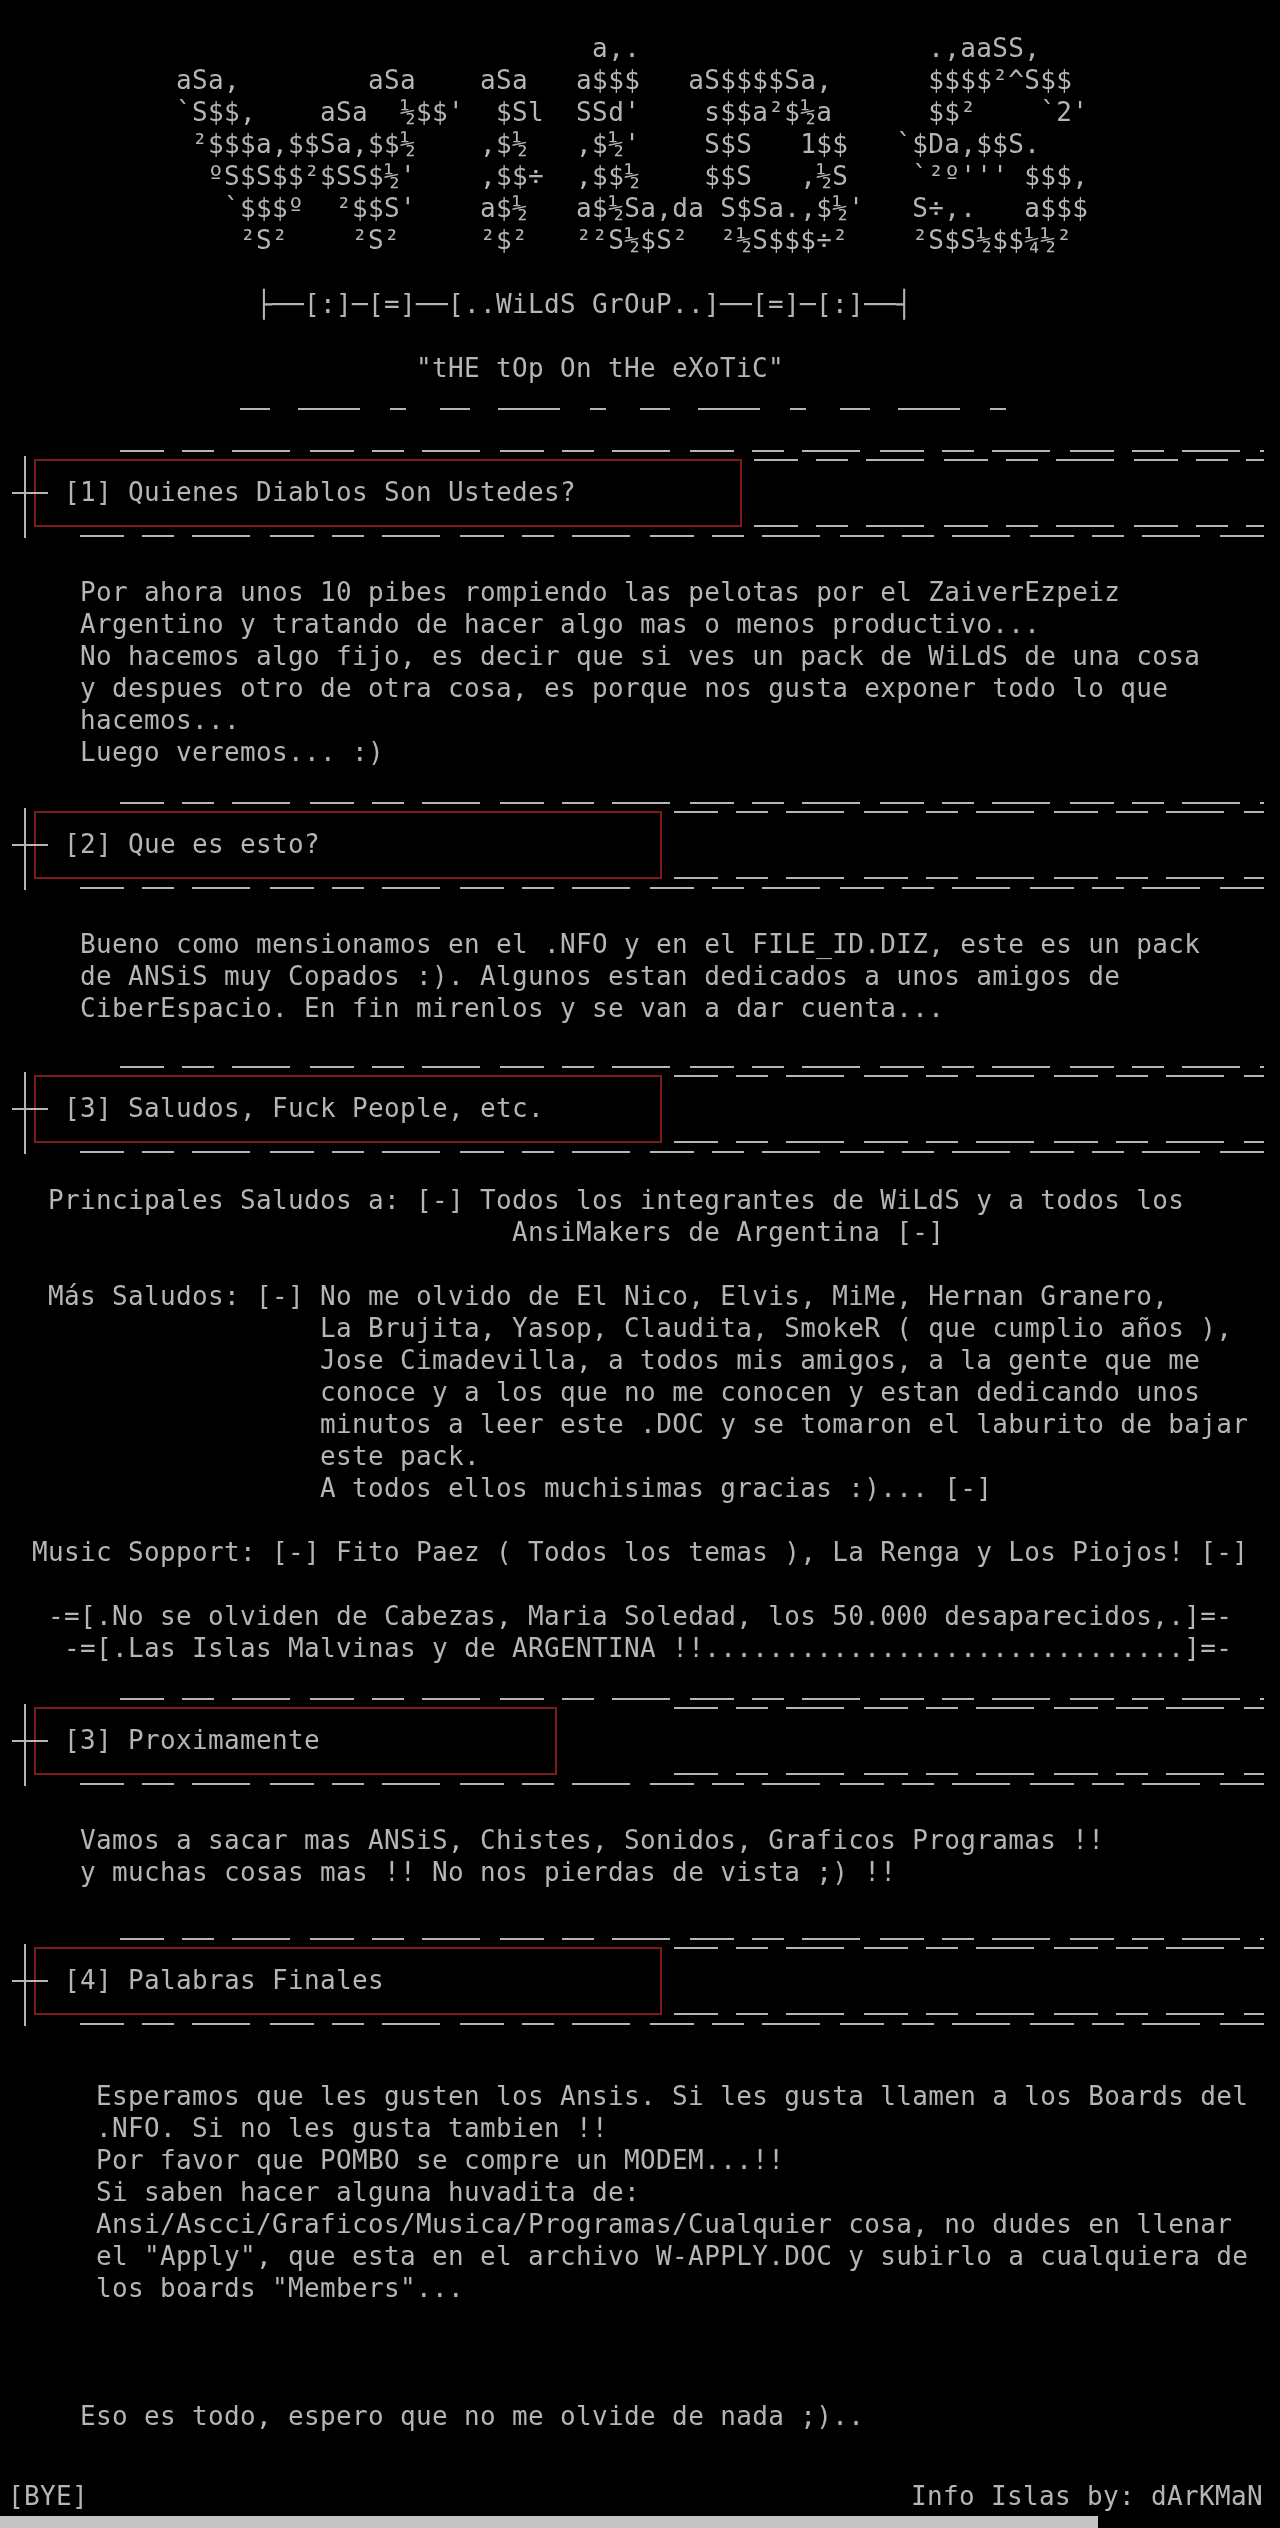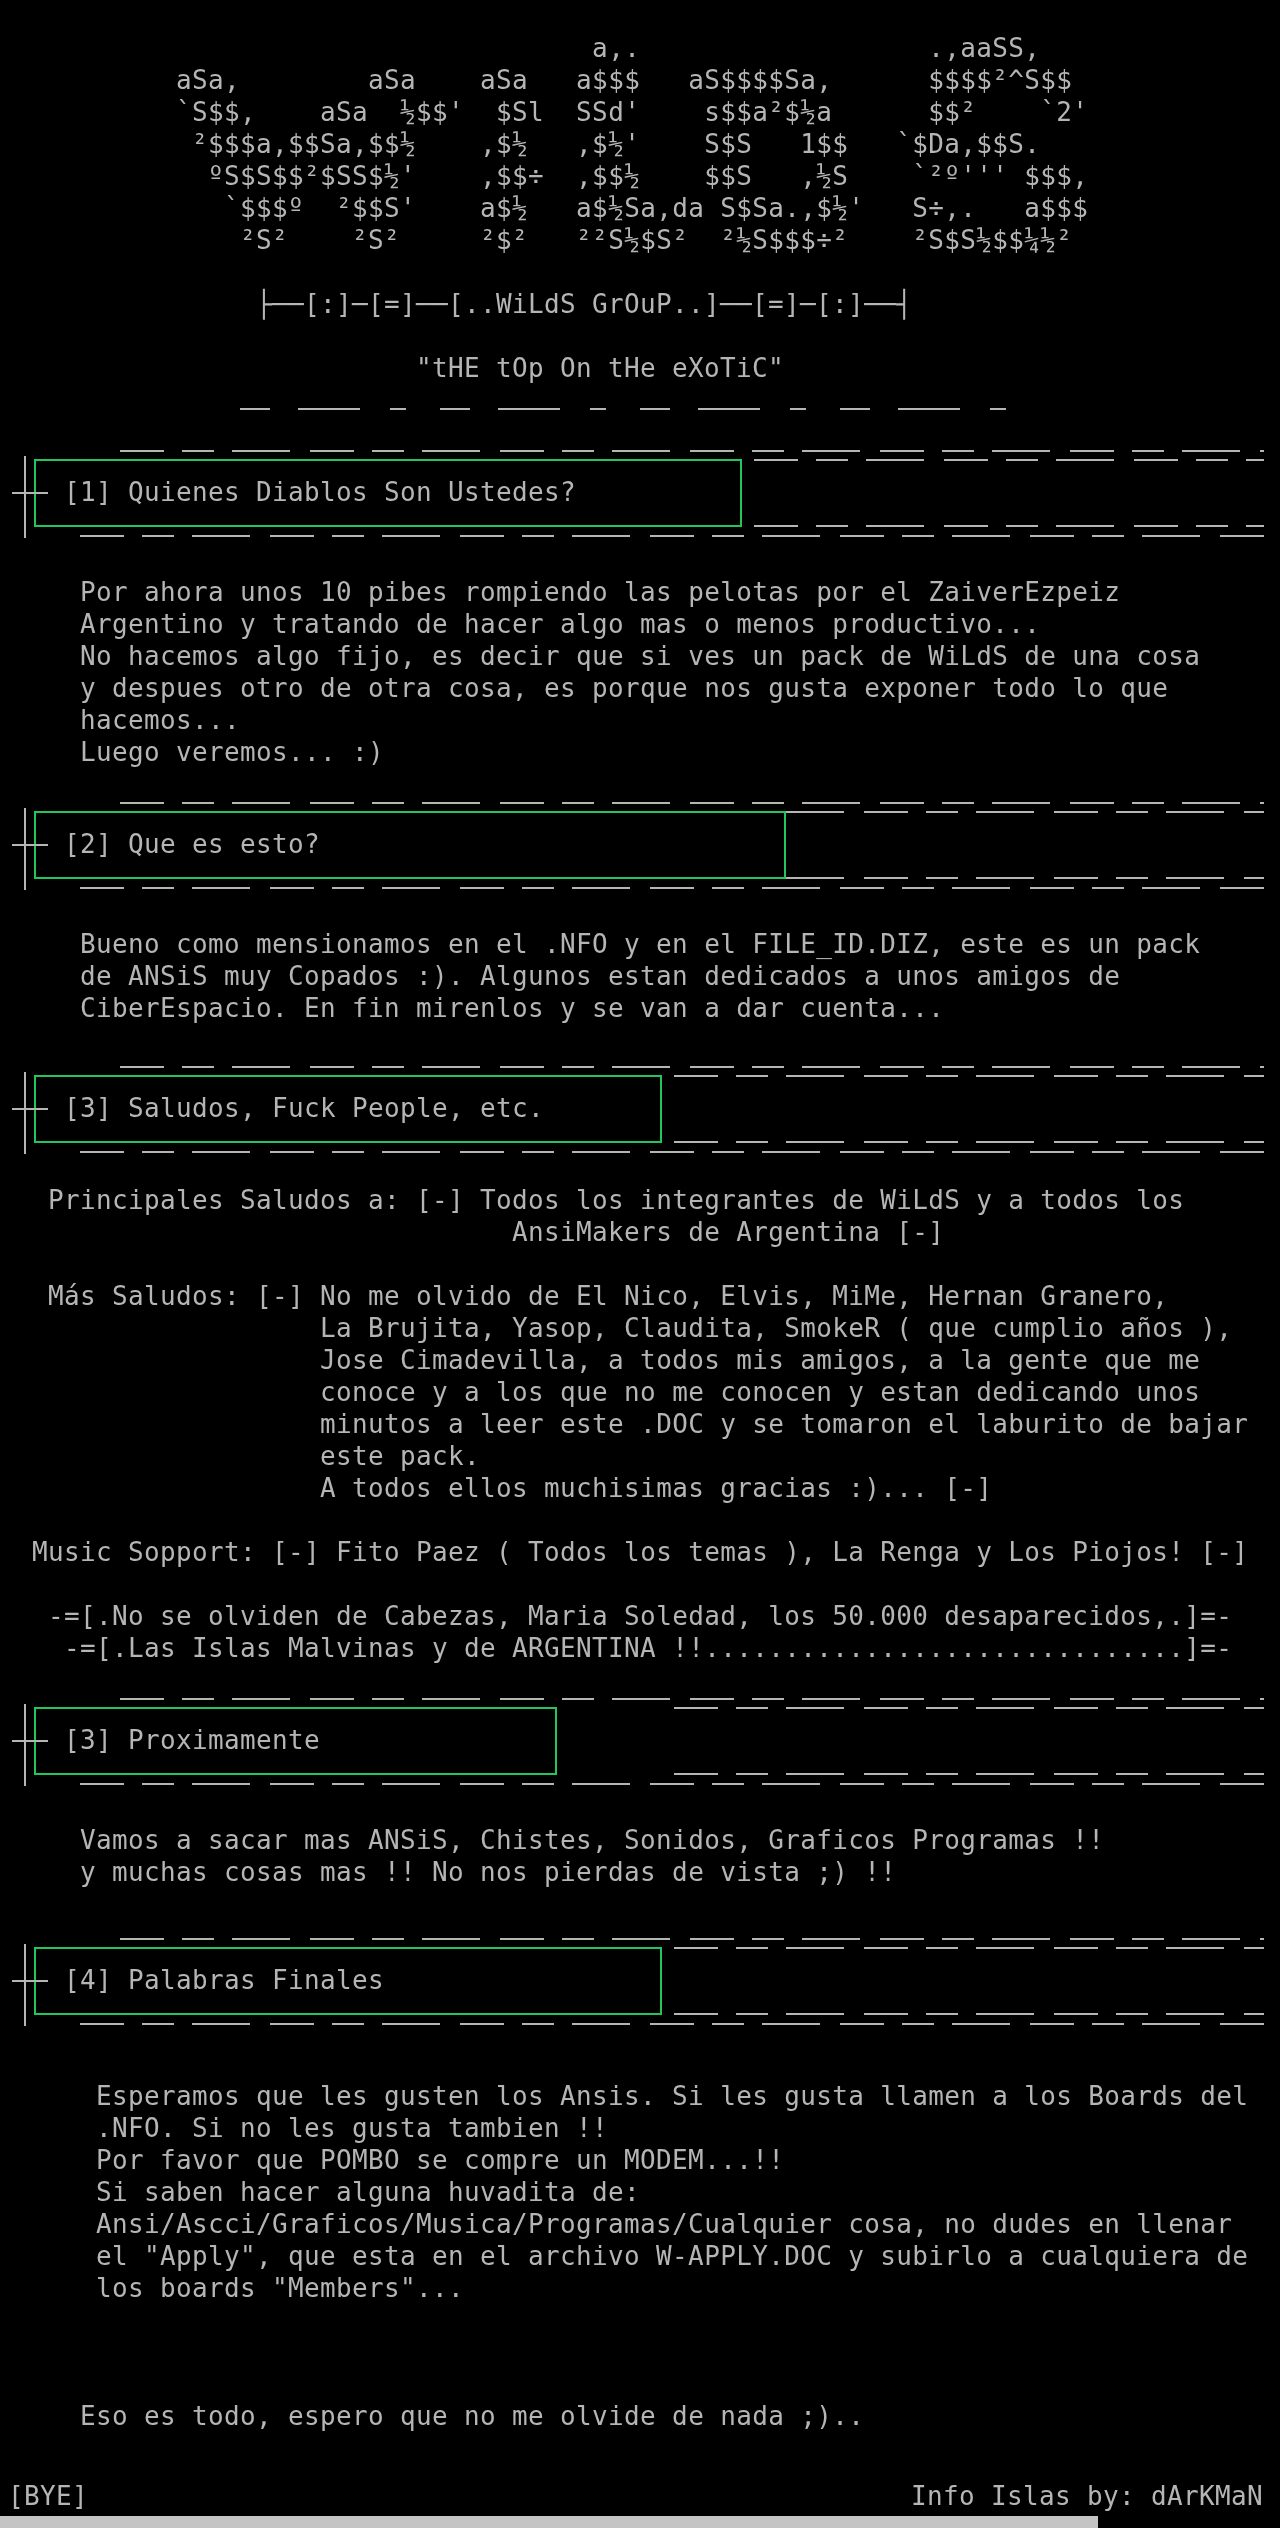--- a/index.html
+++ b/index.html
@@ -31,21 +31,21 @@
   }
   
   .sec{position:absolute;left:24px;width:1240px;height:96px;}
   .sec .da{top:2px;left:96px;right:0;}
   .sec .db{top:11px;right:0;}
   .sec .dc{top:77px;right:0;}
   .sec .dd{top:87px;left:56px;right:0;}
   .sec .vline{position:absolute;left:0;top:8px;width:2px;height:82px;background:#b5b5b5;}
   .secbox{
     position:absolute;left:10px;top:11px;height:68px;
-    border:2px solid #22c55e;background:#000;box-sizing:border-box;
+    border:2px solid #7f1d1d;background:#000;box-sizing:border-box;
   }
   .secbox::before{
     content:"";position:absolute;left:-24px;top:50%;margin-top:-1px;
     width:36px;height:2px;background:#b5b5b5;
   }
   .seclabel{
     display:block;padding-left:28px;
     font:26px/62px "DejaVu Sans Mono",monospace;letter-spacing:.35px;
     white-space:pre;color:#b5b5b5;
   }
@@ -87,21 +87,21 @@
 y despues otro de otra cosa, es porque nos gusta exponer todo lo que
 hacemos...
 Luego veremos... :)</pre>
 
   <div class="sec" style="top:800px">
     <div class="dash da"></div>
     <div class="dash db" style="left:650px"></div>
     <div class="dash dc" style="left:650px"></div>
     <div class="dash dd"></div>
     <div class="vline"></div>
-    <div class="secbox" style="width:752px">
+    <div class="secbox" style="width:628px">
       <span class="seclabel">[2] Que es esto?</span>
     </div>
   </div>
 
   <pre class="t" style="top:928px;left:80px">Bueno como mensionamos en el .NFO y en el FILE_ID.DIZ, este es un pack
 de ANSiS muy Copados :). Algunos estan dedicados a unos amigos de
 CiberEspacio. En fin mirenlos y se van a dar cuenta...</pre>
 
   <div class="sec" style="top:1064px">
     <div class="dash da"></div>

